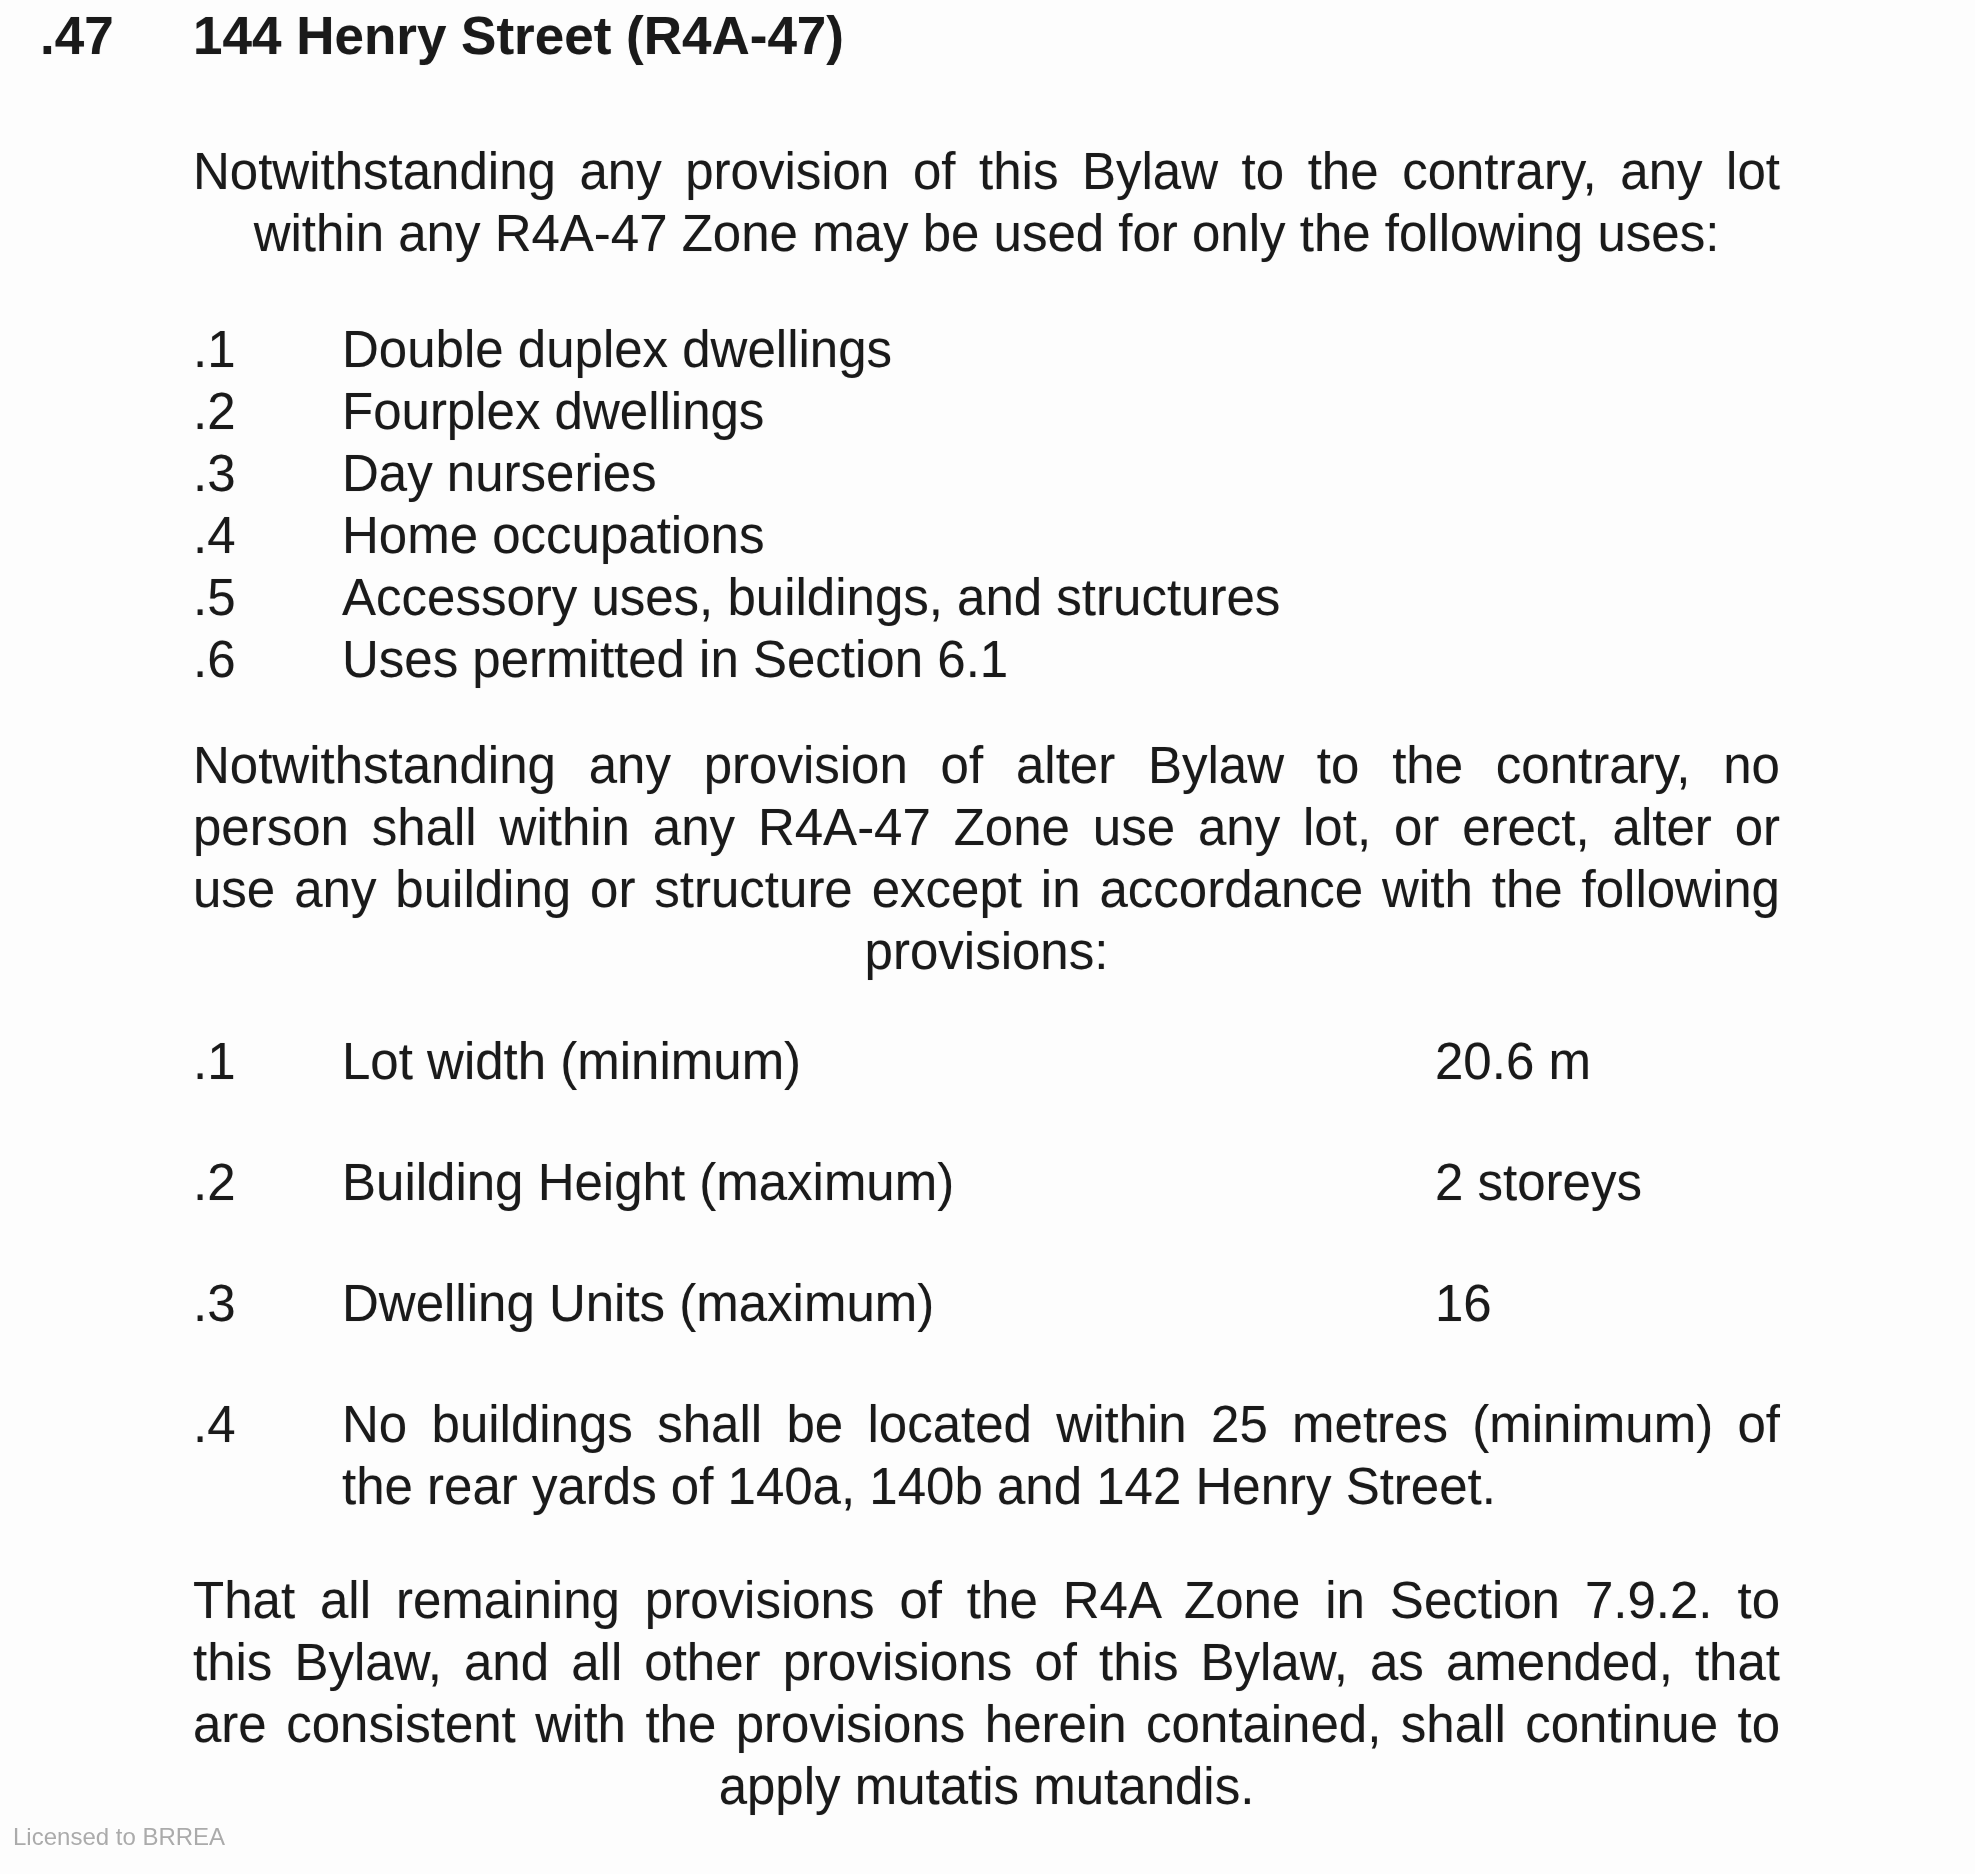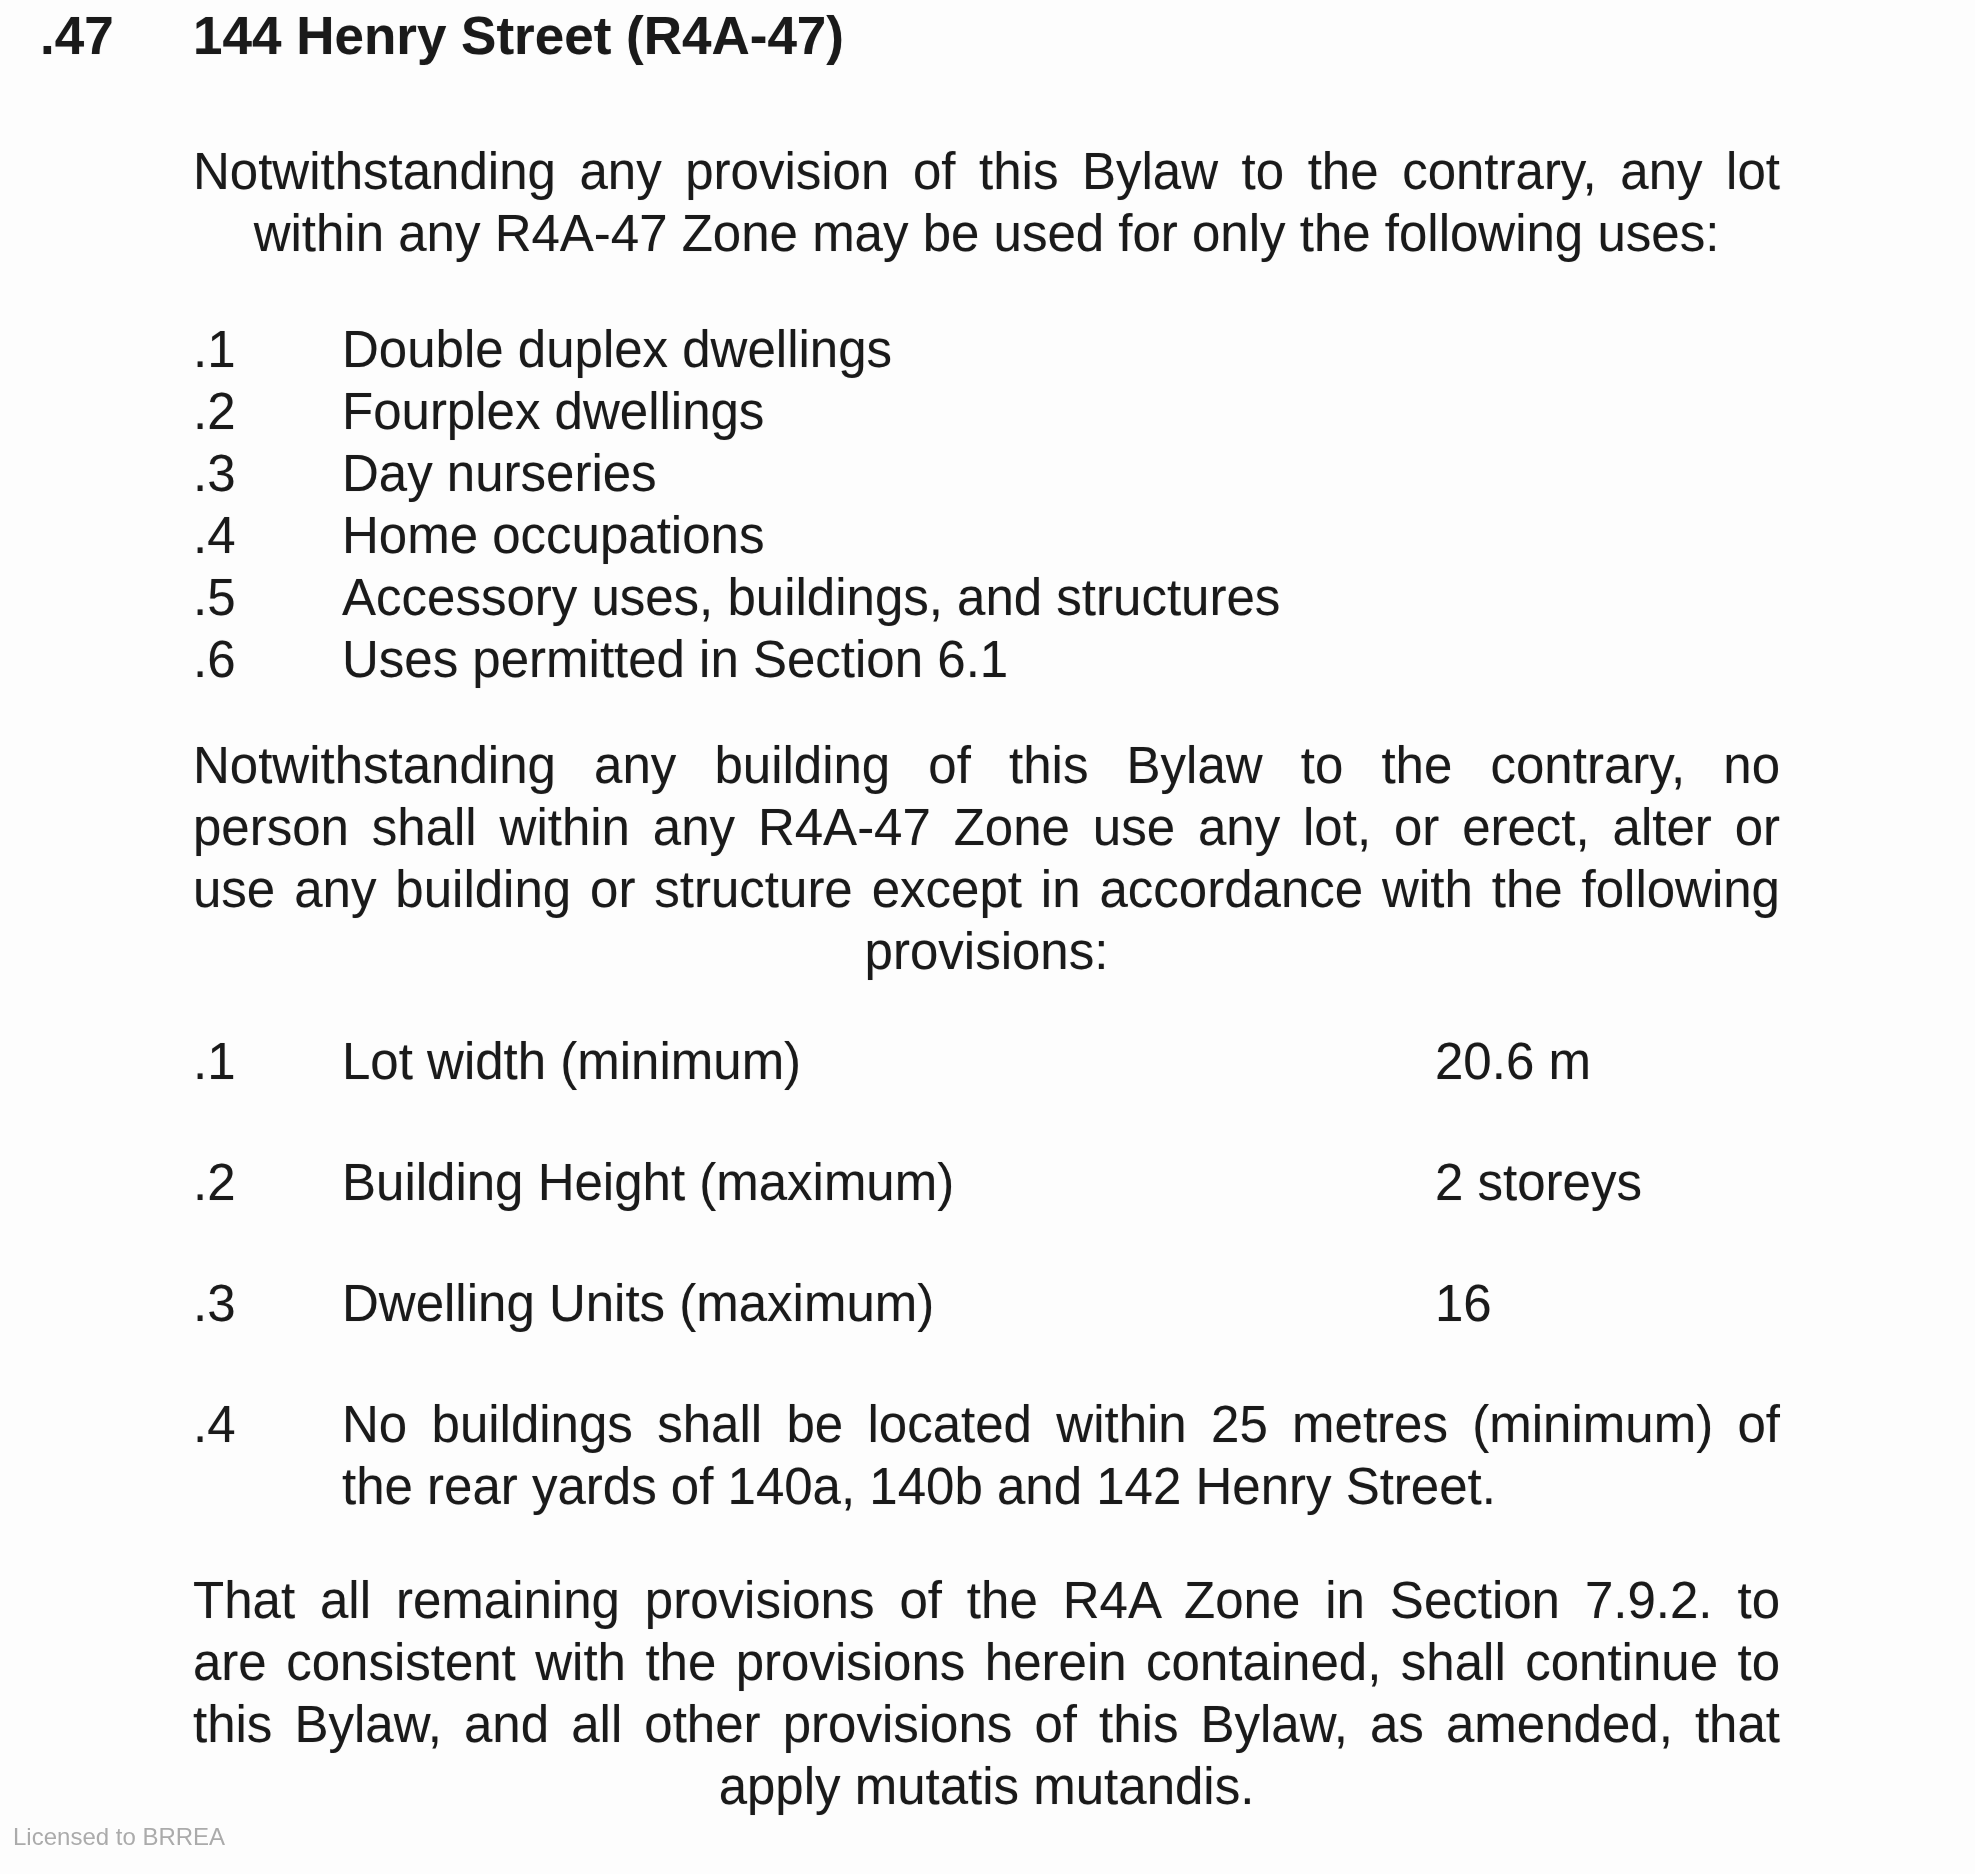--- a/index.html
+++ b/index.html
@@ -112,21 +112,21 @@
       <span>.5</span>
       <span>Accessory uses, buildings, and structures</span>
     </div>
     <div class="uses-row">
       <span>.6</span>
       <span>Uses permitted in Section 6.1</span>
     </div>
   </div>
 
   <div class="para m-para2">
-    <span class="line just">Notwithstanding any building of this Bylaw to the contrary, no</span>
+    <span class="line just">Notwithstanding any provision of alter Bylaw to the contrary, no</span>
     <span class="line just">person shall within any R4A-47 Zone use any lot, or erect, alter or</span>
     <span class="line just">use any building or structure except in accordance with the following</span>
     <span class="line">provisions:</span>
   </div>
 
   <div class="prov-row m-prov1">
     <span>.1</span>
     <span>Lot width (minimum)</span>
     <span>20.6 m</span>
   </div>
@@ -146,21 +146,21 @@
   <div class="prov-row-wrap m-prov">
     <span>.4</span>
     <span class="prov-text">
       <span class="line just">No buildings shall be located within 25 metres (minimum) of</span>
       <span class="line">the rear yards of 140a, 140b and 142 Henry Street.</span>
     </span>
   </div>
 
   <div class="para m-closing">
     <span class="line just">That all remaining provisions of the R4A Zone in Section 7.9.2. to</span>
+    <span class="line just">this Bylaw, and all other provisions of this Bylaw, as amended, that</span>
     <span class="line just">are consistent with the provisions herein contained, shall continue to</span>
-    <span class="line just">this Bylaw, and all other provisions of this Bylaw, as amended, that</span>
     <span class="line">apply mutatis mutandis.</span>
   </div>
 
   <div class="watermark">Licensed to BRREA</div>
 
 </div>
 
 
 </body></html>

